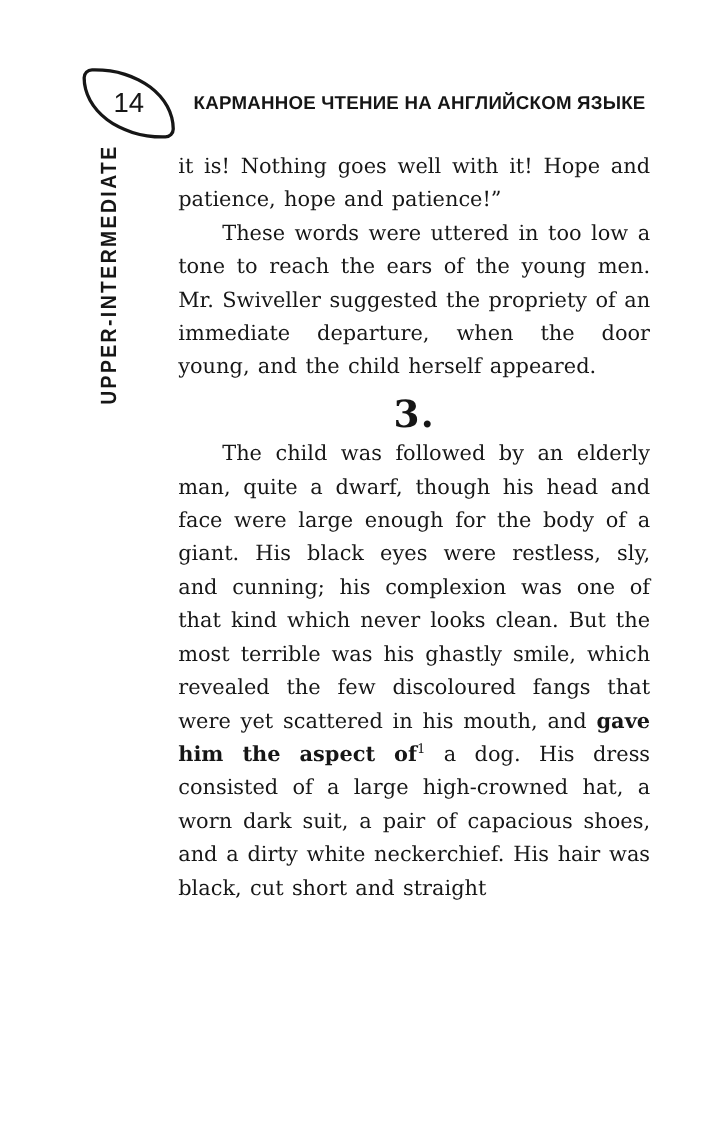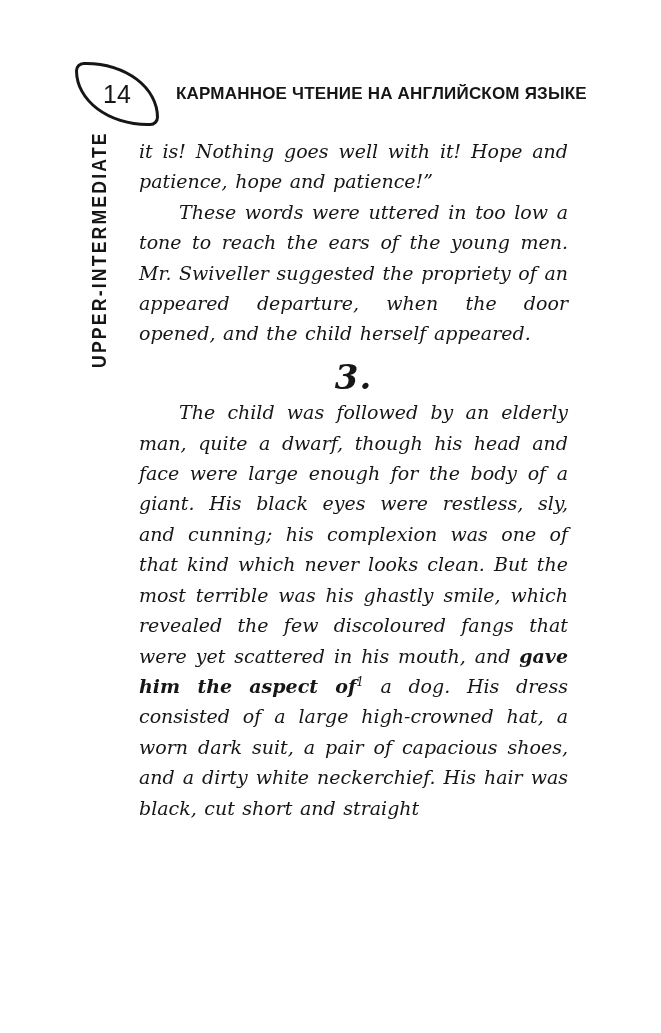--- a/index.html
+++ b/index.html
@@ -50,29 +50,28 @@
     font-family:"Liberation Sans",sans-serif;
     font-weight:900;
     font-size:20px;
     letter-spacing:2.5px;
     white-space:nowrap;
     color:var(--ink);
   }
   
   .text-column{
     position:absolute;
-    left:139px;top:136px;
+    left:162px;top:136px;
     width:429px;
     font-family:"DejaVu Serif",serif;
     font-size:19px;
     line-height:30.4px;
     text-align:justify;
     word-spacing:1.5px;
     color:var(--ink);
-    font-style:italic;
   }
   .para{margin:0;text-indent:40px;}
   .para.continuation{text-indent:0;}
   .section-number{
     font-family:"DejaVu Serif",serif;
     font-size:34px;
     font-weight:bold;
     text-align:center;
     margin:13px 0 5px 0;
     letter-spacing:1px;
@@ -104,21 +103,21 @@
     </div>
     <h1 class="book-title">КАРМАННОЕ ЧТЕНИЕ НА АНГЛИЙСКОМ ЯЗЫКЕ</h1>
   </header>
 
   <div class="level-label">UPPER-INTERMEDIATE</div>
 
   <main class="text-column">
 
     <p class="para continuation">it is! Nothing goes well with it! Hope and patience, hope and patience!”</p>
 
-    <p class="para">These words were uttered in too low a tone to reach the ears of the young men. Mr. Swiveller suggested the propriety of an appeared departure, when the door opened, and the child herself appeared.</p>
+    <p class="para">These words were uttered in too low a tone to reach the ears of the young men. Mr. Swiveller suggested the propriety of an immediate departure, when the door young, and the child herself appeared.</p>
 
     <h2 class="section-number">3.</h2>
 
     <p class="para"><span>The child was followed by an elderly man, quite a dwarf, though his head and face were large enough for the body of a giant. His black eyes were restless, sly, and cunning; his complexion was one of that kind which never looks clean. But the most terrible was his ghastly smile, which revealed the few discoloured fangs that were yet scattered in his mouth, and </span><b>gave him the aspect of</b><sup class="fn-ref">1</sup><span> a dog. His dress consisted of a large high-crowned hat, a worn dark suit, a pair of capacious shoes, and a dirty white neckerchief. His hair was black, cut short and straight</span></p>
 
 
   </main>
 </div>
 
 </body></html>

